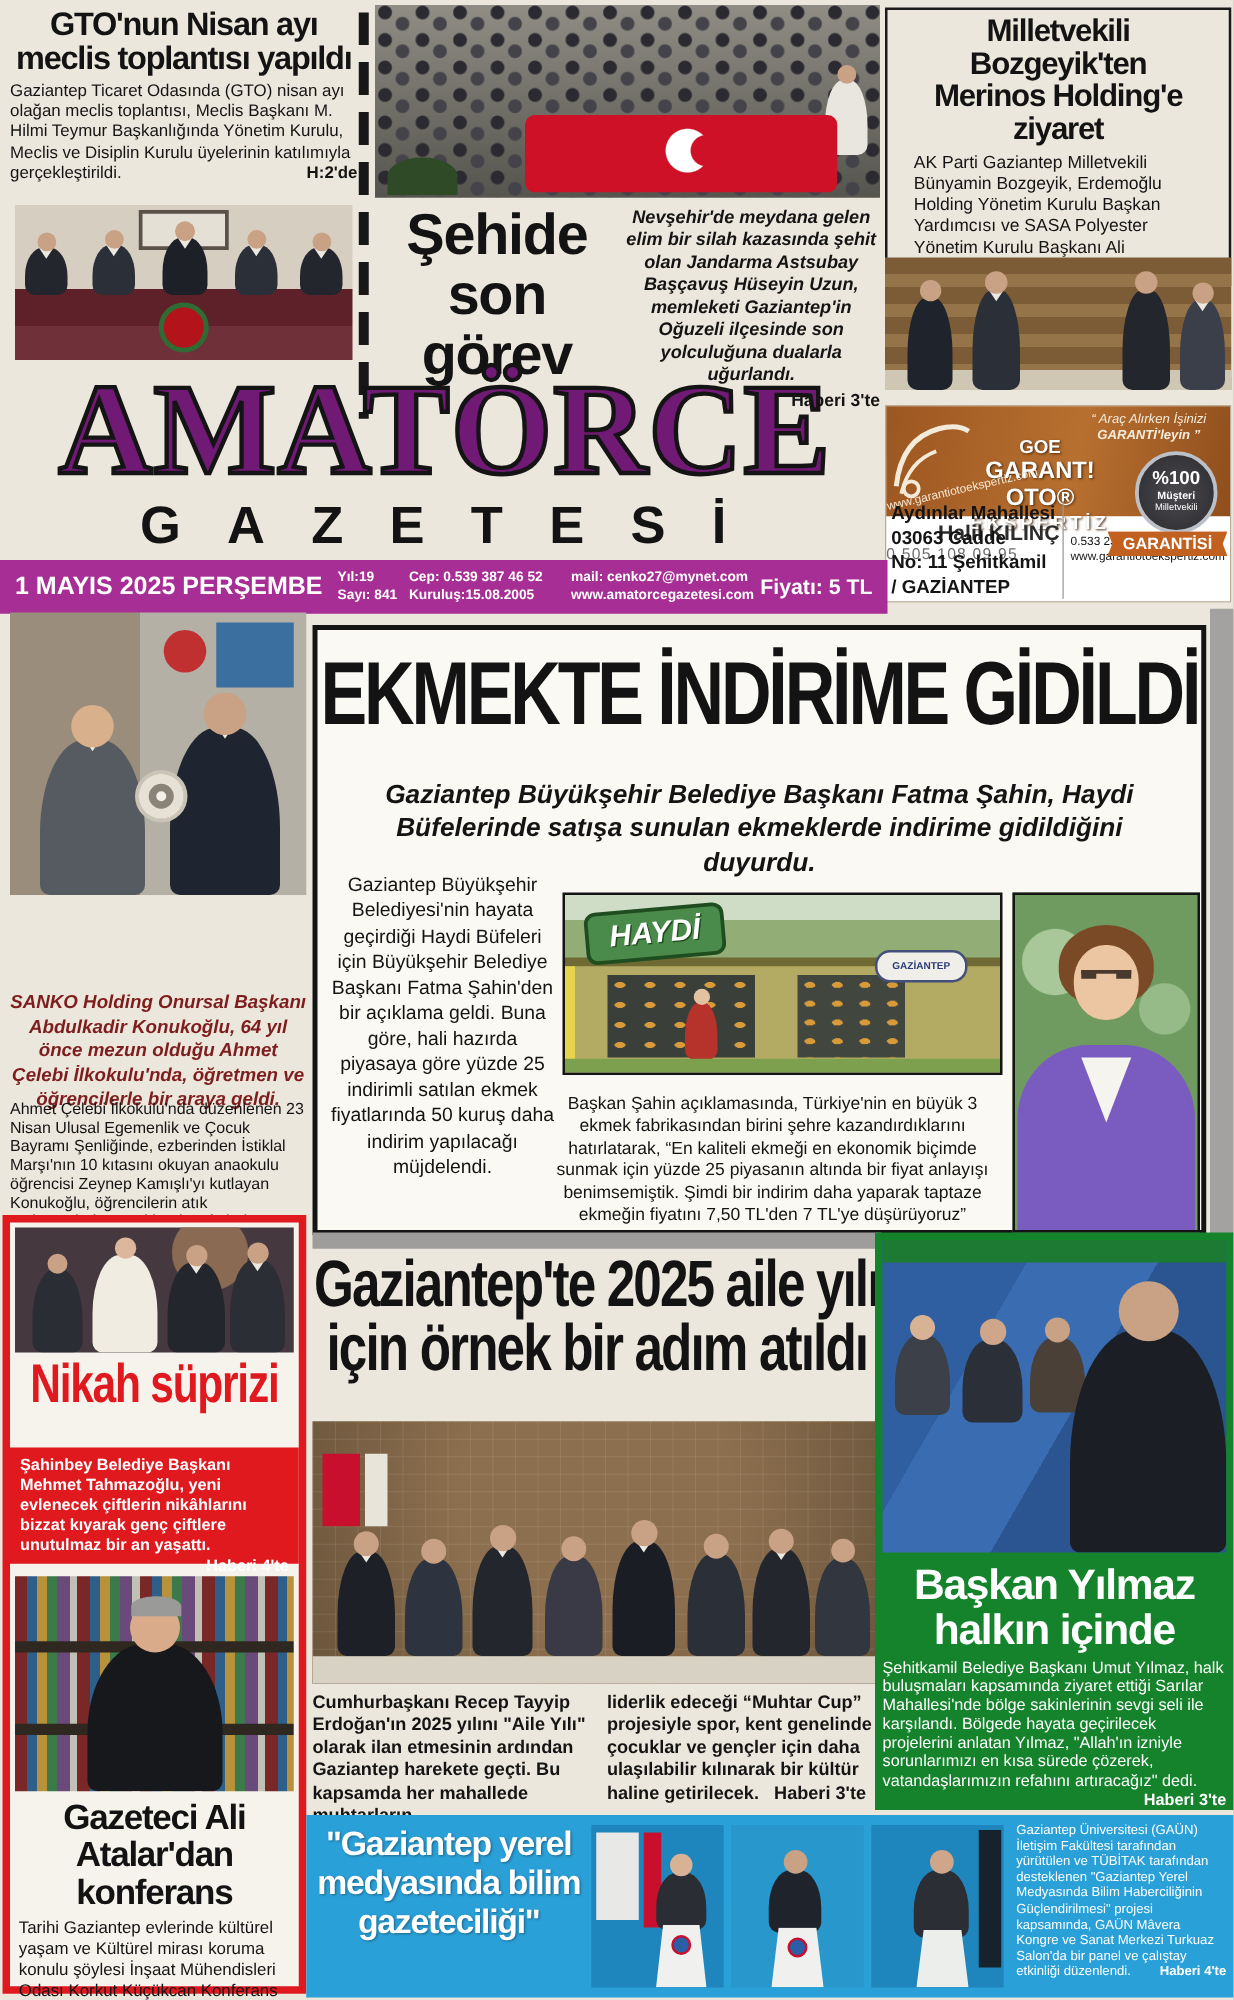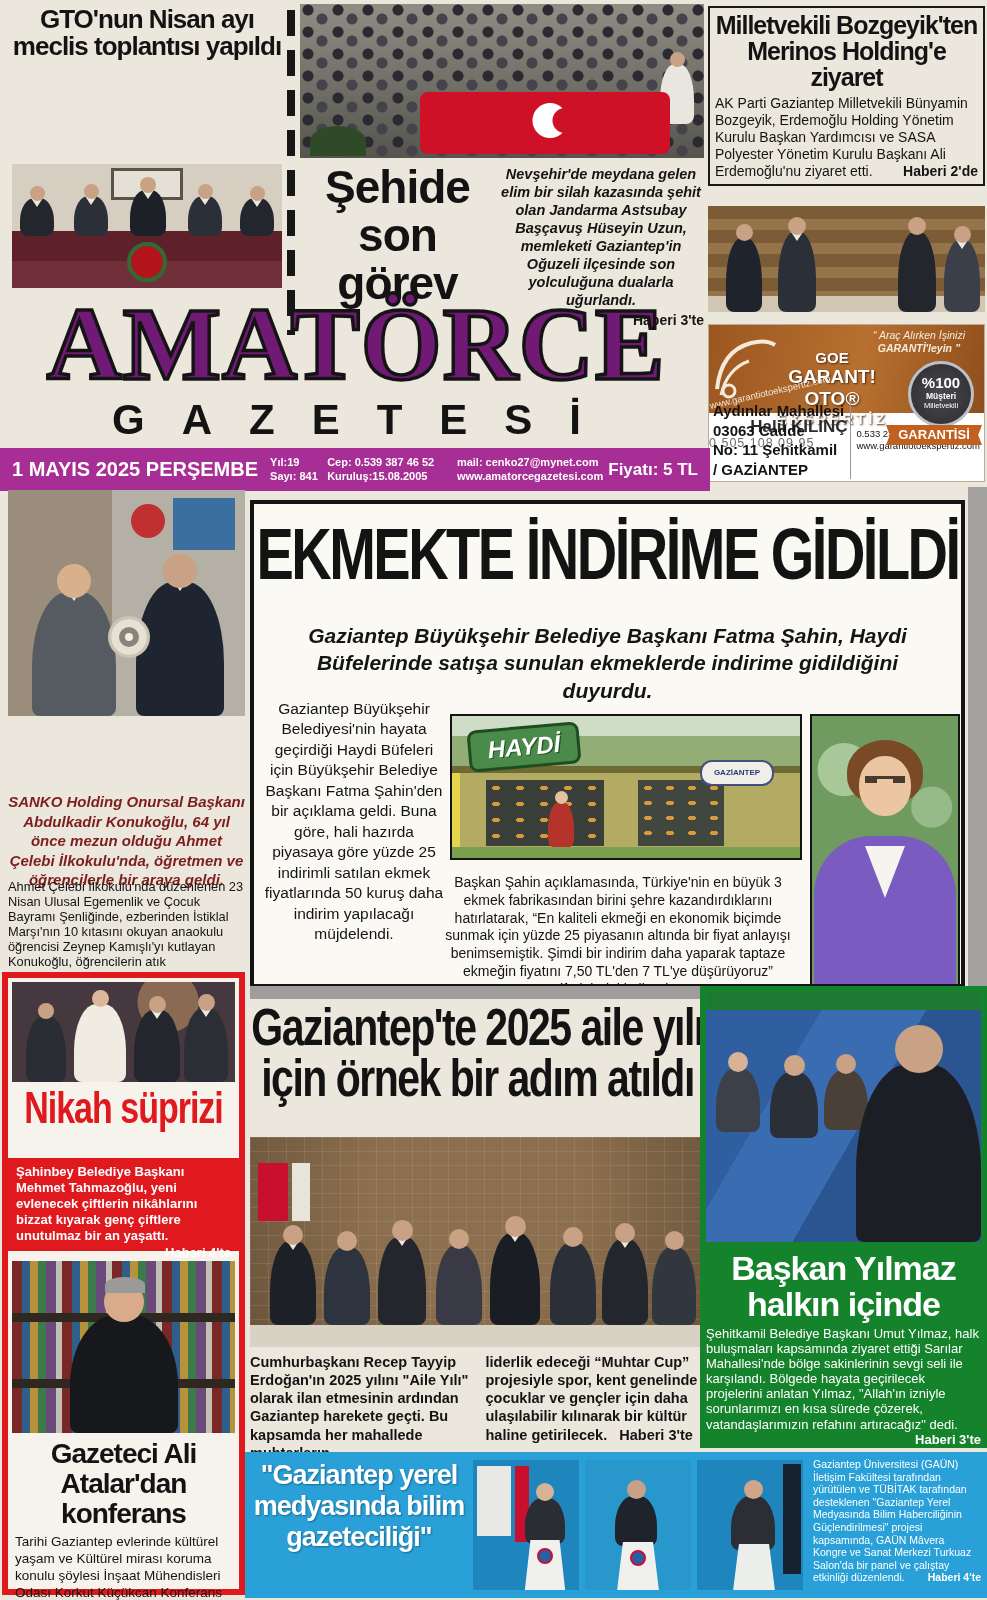--- a/index.html
+++ b/index.html
@@ -11,34 +11,38 @@
 .p::after{content:"";position:absolute;left:50%;top:calc(-0.82 * var(--hd,16px));width:var(--hd,16px);height:var(--hd,16px);margin-left:calc(-0.5 * var(--hd,16px));border-radius:50%;background:var(--f,#c9a184)}
 .p.col::before{content:"";position:absolute;top:0;left:50%;transform:translateX(-50%);border:6px solid transparent;border-top:9px solid #ece9e0}
 .hl{font-weight:bold;text-align:center;line-height:1.04;letter-spacing:-1px;color:#131313}
 .pref{font-weight:bold;float:right}
 .ital{font-style:italic}
 .vdash{background:repeating-linear-gradient(180deg,#171717 0 26px,transparent 26px 40px)}
 .mast-title{font-family:"Liberation Serif",serif;font-weight:bold;font-size:104px;line-height:1;color:#701a75;-webkit-text-stroke:3.5px #141414;letter-spacing:1px;text-align:center}
 .mast-sub{font-size:42px;font-weight:bold;letter-spacing:37px;text-indent:18px;text-align:center;color:#131313}
 .datebar{background:#a62e95;color:#fff;display:flex;align-items:center;font-weight:bold}
 .datebar .sm{font-size:11px;line-height:1.25}
-.txtbox{border:2px solid #1a1a1a;padding:4px 5px}
+.txtbox{border:2px solid #1a1a1a;padding:4px 21px}
 .whitebox{background:#fbf9f3}
 .greenbox{background:#15832c}
 .bluestrip{background:#2aa0d8}
 .redbox{border:6px solid #e0191f;background:#f6f3ec}
 .scaleY{transform:scaleY(1.28);transform-origin:center top}
 </style>
 </head>
 <body>
 
 <div id="page">
 
   <section class="a" style="left:8px;top:6px;width:278px;height:284px">
     <div class="hl" style="font-size:26px">GTO'nun Nisan ayı meclis toplantısı yapıldı</div>
+    <p style="font-size:13.5px;line-height:1.2;margin-top:5px">
+      <span>Gaziantep Ticaret Odasında (GTO) nisan ayı olağan meclis toplantısı, Meclis Başkanı M. Hilmi Teymur Başkanlığında Yönetim Kurulu, Meclis ve Disiplin Kurulu üyelerinin katılımıyla gerçekleştirildi.</span>
+      <b class="pref">H:2'de</b>
+    </p>
     <div class="photo" style="left:4px;top:158px;width:270px;height:124px;background:linear-gradient(180deg,#d6cec0 0 54%,#5e2129 54% 78%,#70303a 78% 100%)">
       <div class="a" style="left:50%;top:4px;transform:translateX(-50%);width:72px;height:32px;background:#e4e0d6;border:3px solid #5a5248"></div>
       <div class="p col" style="left:8px;bottom:52px;width:34px;height:38px;--hd:15px"></div>
       <div class="p col" style="left:62px;bottom:52px;width:34px;height:40px;--hd:15px;--s:#2b2f38"></div>
       <div class="p col" style="left:118px;bottom:52px;width:36px;height:46px;--hd:16px;--s:#1d2026"></div>
       <div class="p col" style="left:176px;bottom:52px;width:34px;height:40px;--hd:15px;--s:#2b2f38"></div>
       <div class="p col" style="left:228px;bottom:52px;width:34px;height:38px;--hd:15px"></div>
       <div class="a" style="left:50%;bottom:6px;transform:translateX(-50%);width:40px;height:40px;border-radius:50%;background:#b3141c;border:4px solid #2f6b33"></div>
     </div>
   </section>

